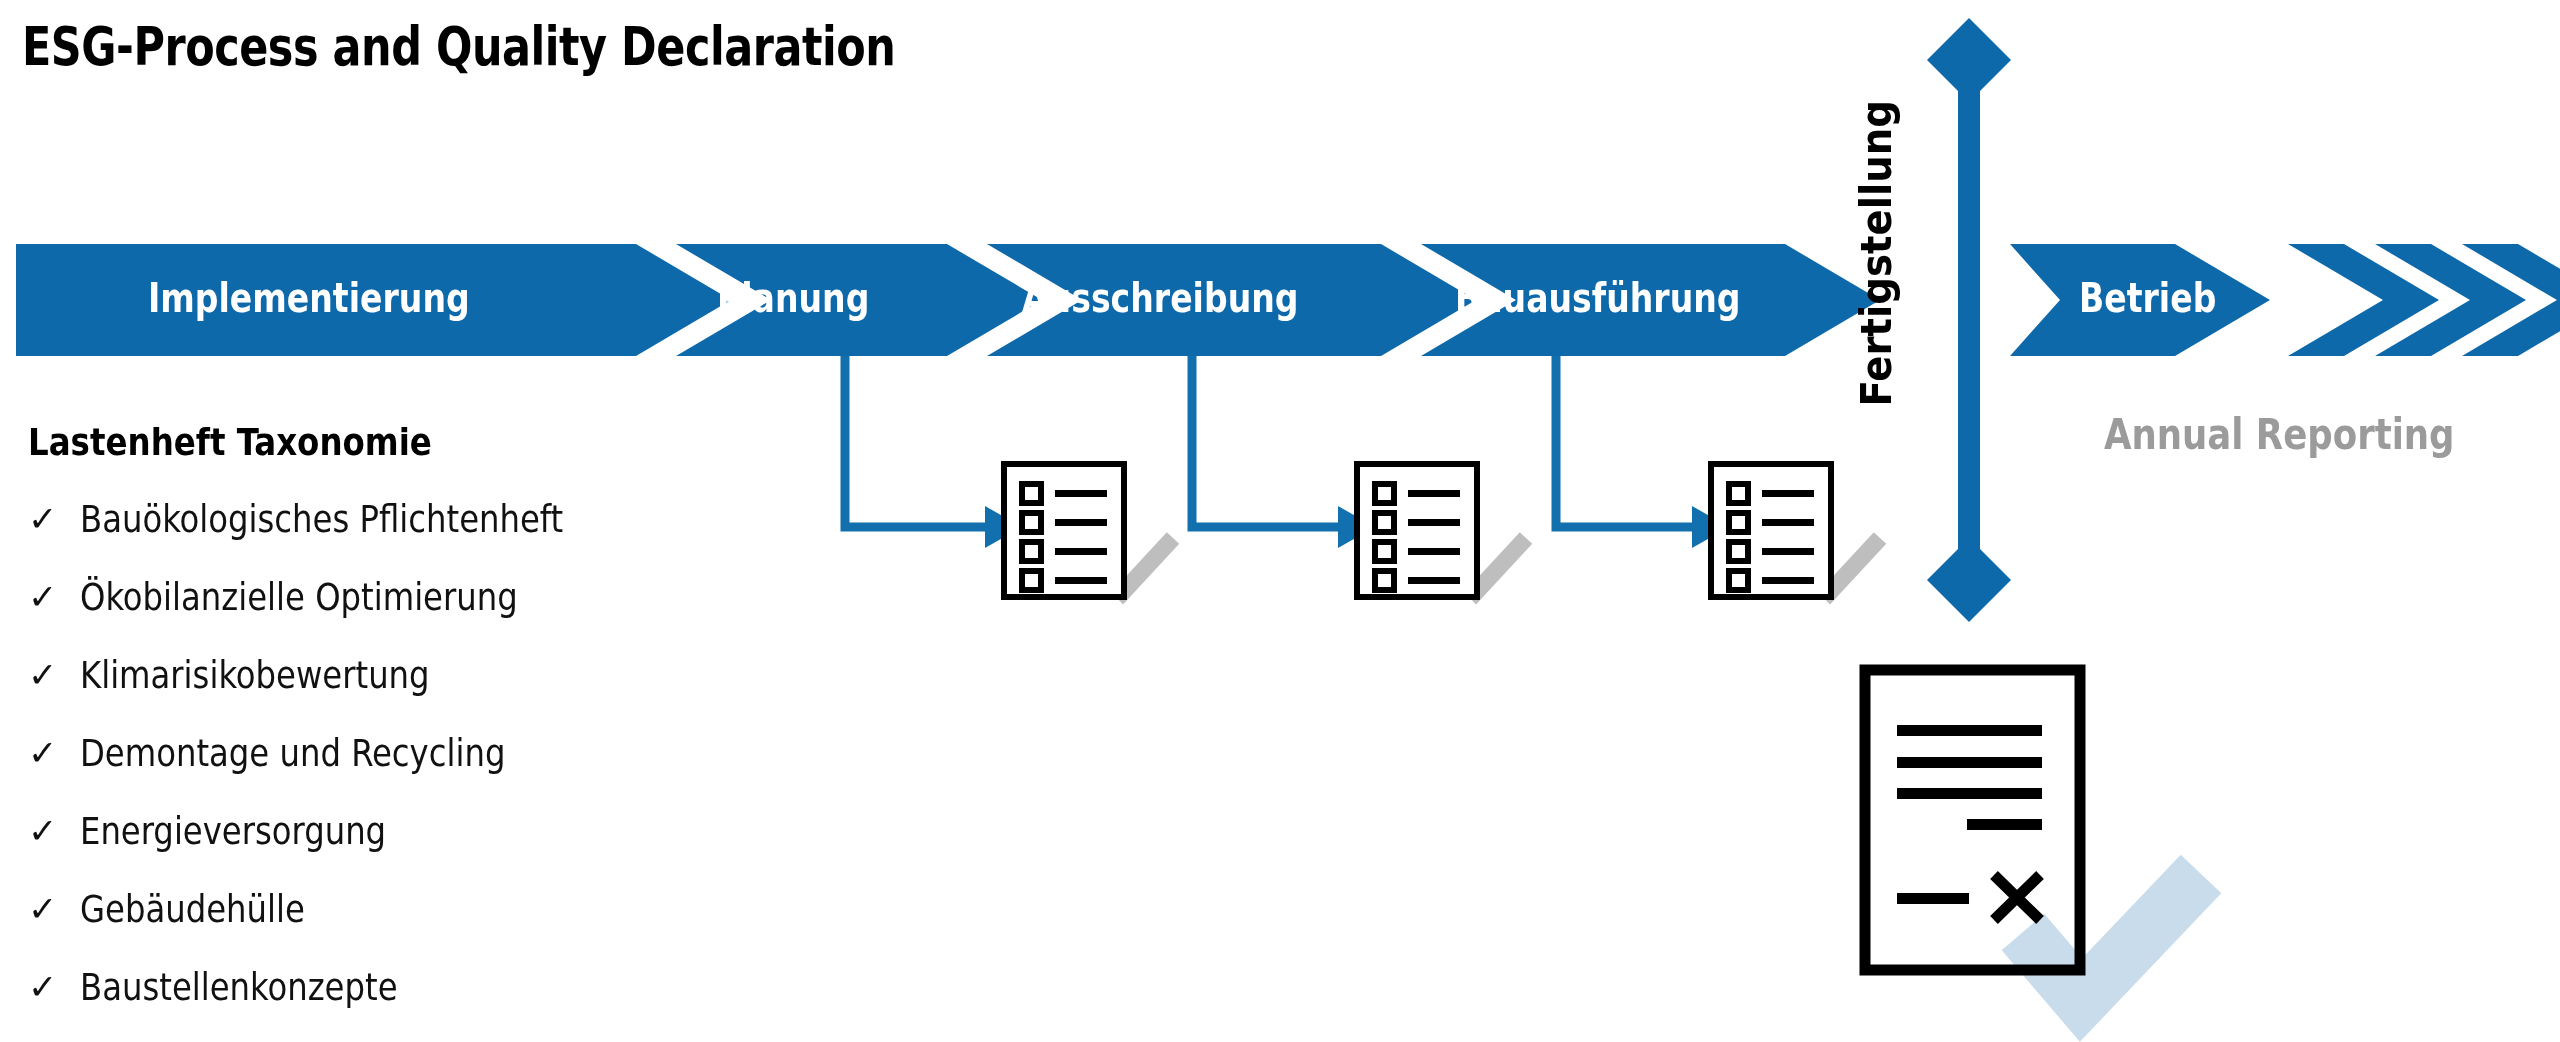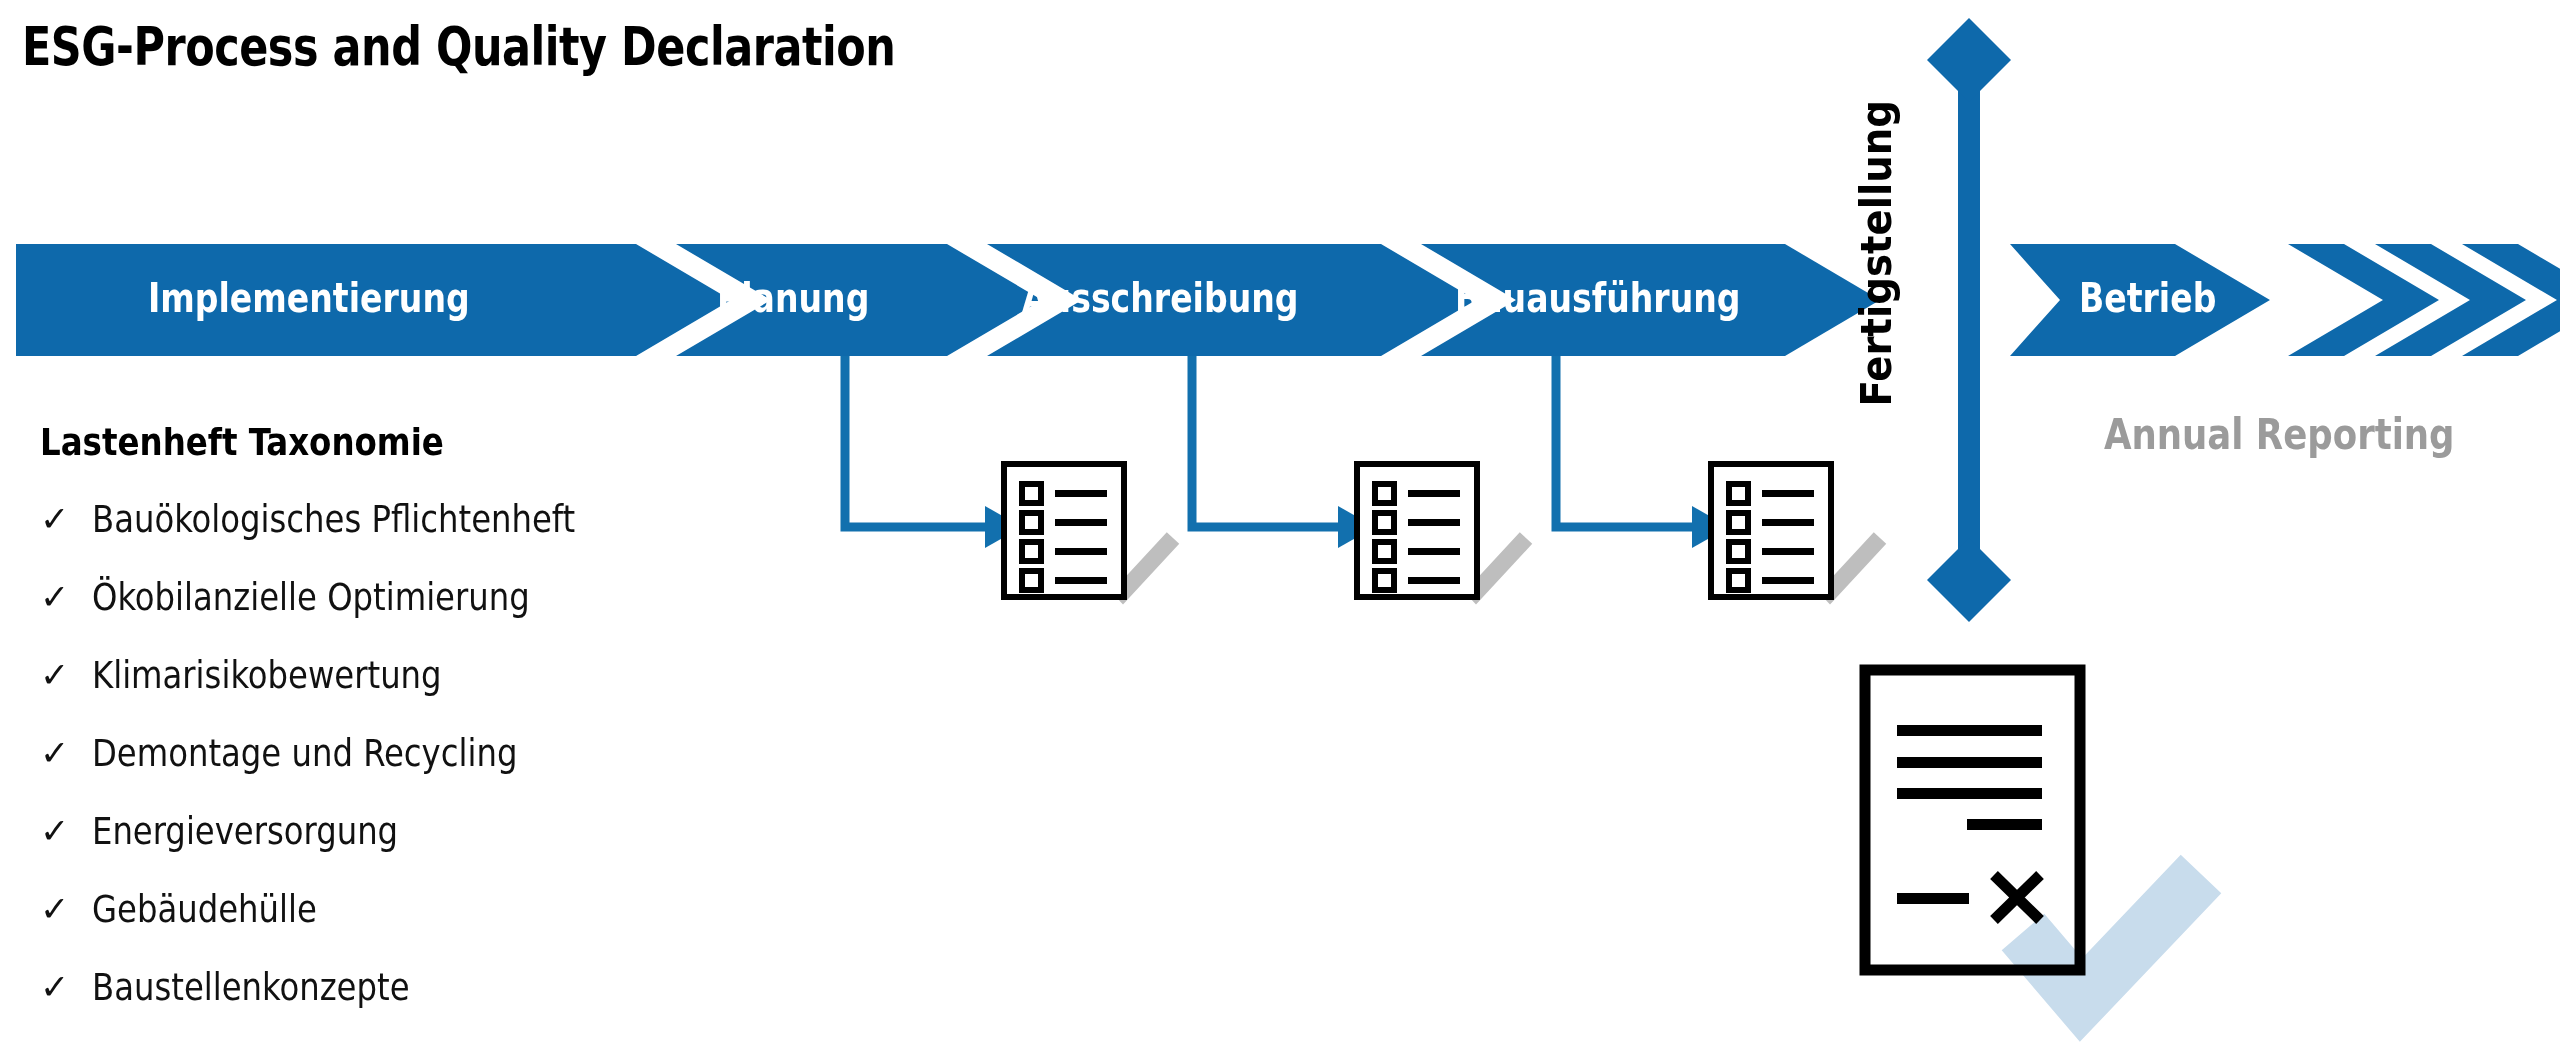--- a/index.html
+++ b/index.html
@@ -41,21 +41,21 @@
   
   #annual-reporting{
     position:absolute;left:2104px;top:410px;
     font-size:42px;font-weight:bold;color:#9b9b9b;
     font-family:"DejaVu Sans Condensed","Liberation Sans",sans-serif;
     transform:scaleX(0.94);transform-origin:left top;
     white-space:nowrap;
   }
 
   
-  #requirements{position:absolute;left:40px;top:420px;width:740px;}
+  #requirements{position:absolute;left:28px;top:420px;width:740px;}
   #requirements-heading{
     font-size:38px;font-weight:bold;color:#000;margin:0 0 16px 0;
     font-family:"DejaVu Sans Condensed","Liberation Sans",sans-serif;
     transform:scaleX(0.95);transform-origin:left top;white-space:nowrap;
   }
   .req-item{display:flex;align-items:center;height:78px;}
   .req-check{width:52px;font-size:35px;color:#111;flex:0 0 52px;
              font-family:"DejaVu Sans","Liberation Sans",sans-serif;}
   .req-text{font-size:37px;color:#111;white-space:nowrap;
             font-family:"DejaVu Sans Condensed","Liberation Sans",sans-serif;

